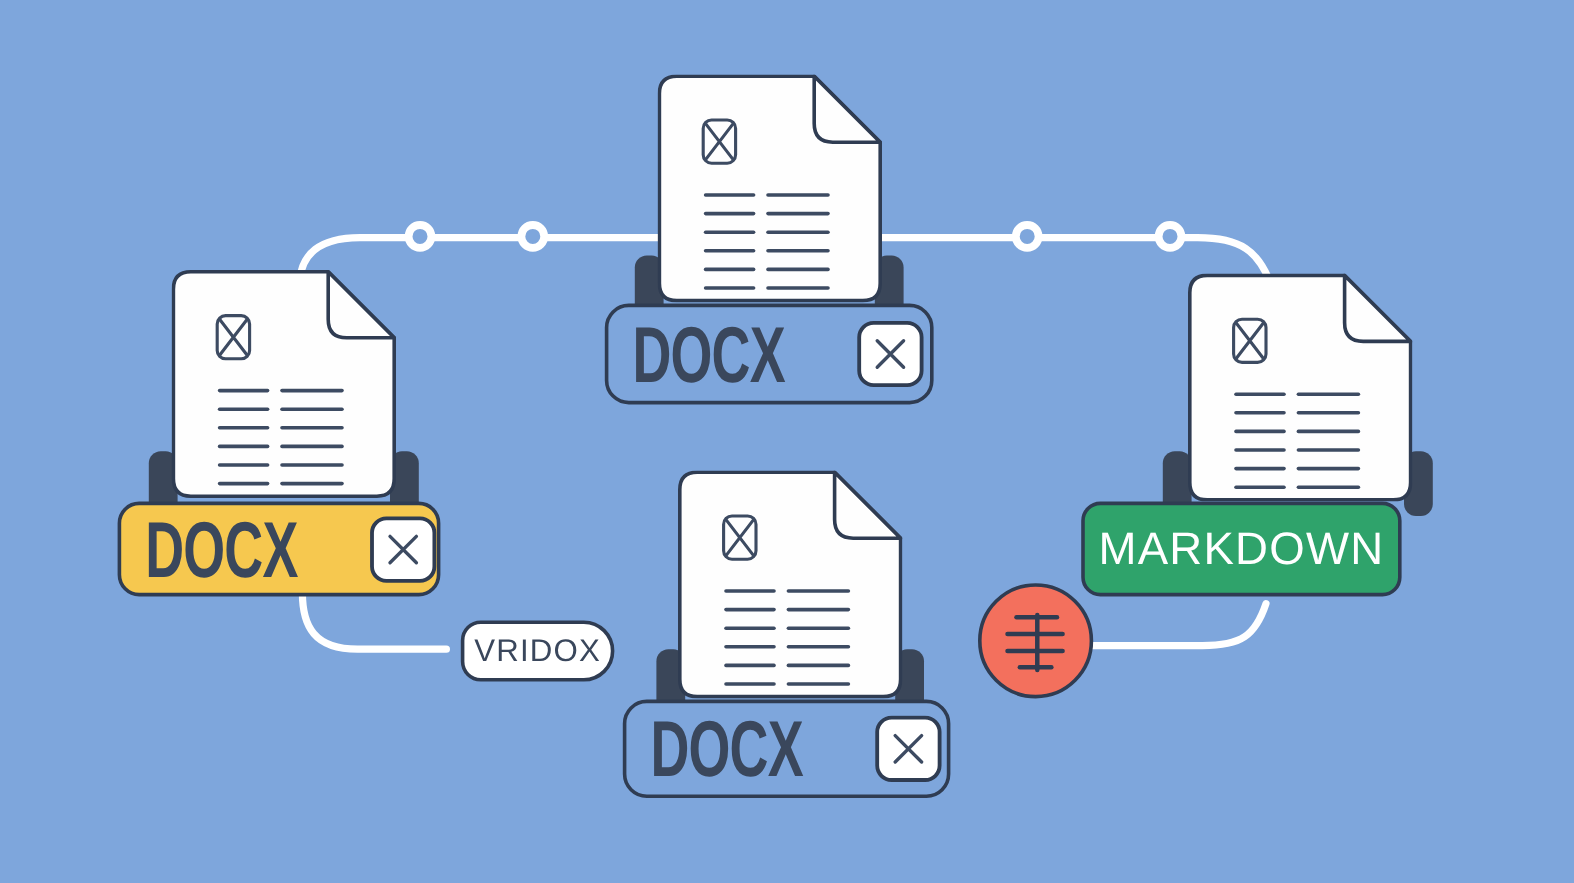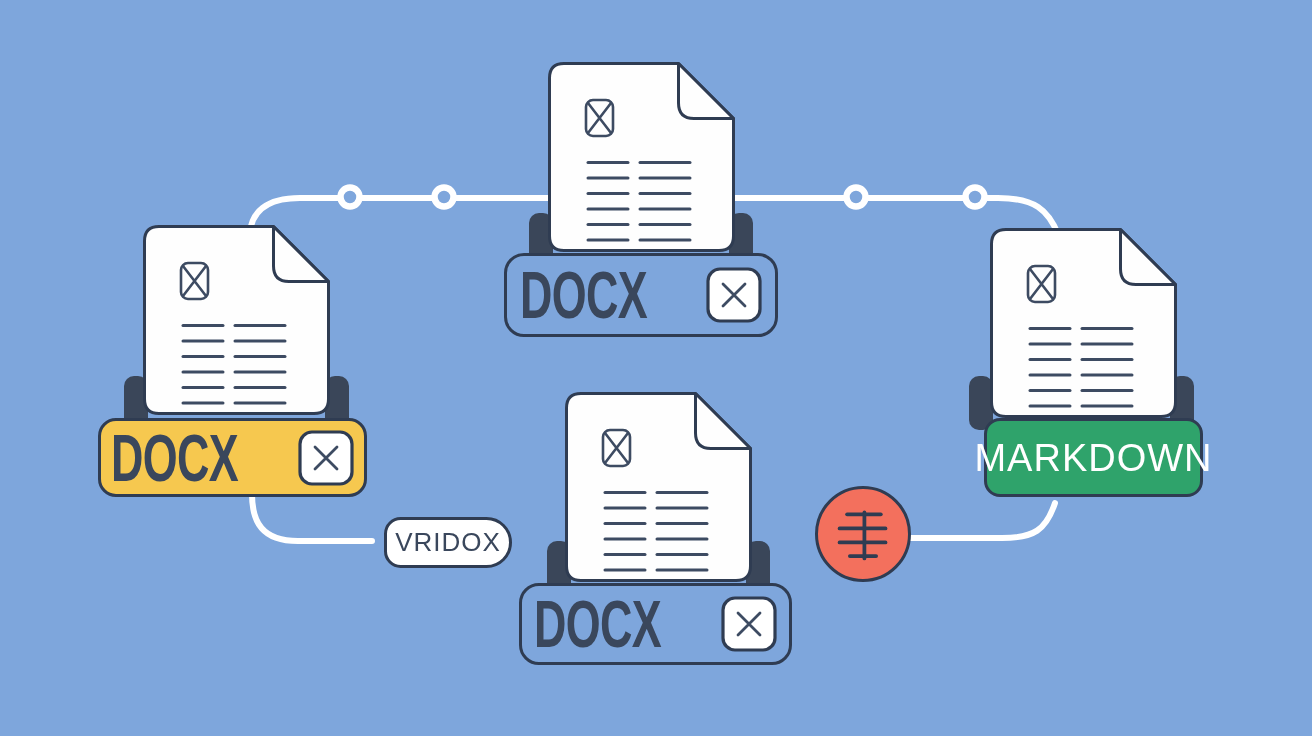--- a/index.html
+++ b/index.html
@@ -16,21 +16,21 @@
   .ear{position:absolute;width:24px;height:54px;border-radius:10px;background:var(--ear,#3A4659);z-index:2;}
   .doc{position:absolute;z-index:3;}
   .doc .page{fill:var(--doc-fill,#fff);stroke:var(--outline,#2F3C52);stroke-width:3;stroke-linejoin:round;}
   .doc .flap{fill:var(--doc-fill,#fff);stroke:var(--outline,#2F3C52);stroke-width:3;stroke-linejoin:round;}
   .doc .glyph{fill:none;stroke:var(--doc-line,#3D4B62);stroke-width:2.6;stroke-linejoin:round;}
   .doc .tline{stroke:var(--doc-line,#3D4B62);stroke-width:3;stroke-linecap:round;}
   
   .badge{
     position:absolute;z-index:4;box-sizing:border-box;
     border:3.5px solid var(--outline,#2F3C52);
-    display:flex;align-items:center;justify-content:center;
+    display:flex;align-items:center;justify-content:space-between;
     padding:0 20px;
   }
   .badge.yellow{background:var(--badge-yellow,#F6C84F);border-radius:18px;}
   .badge.outline{background:var(--bg,#7EA6DC);border-radius:20px;}
   .badge.green{background:var(--badge-green,#2FA36B);border-radius:16px;justify-content:center;}
   .docx-label{
     display:inline-block;font-weight:bold;font-size:66px;line-height:1;
     letter-spacing:-1px;color:var(--label-dark,#3A475C);
     transform:scaleX(0.68);transform-origin:left center;white-space:nowrap;
   }
@@ -193,21 +193,21 @@
         <line class="tline" x1="40" y1="131.5" x2="80" y2="131.5"></line>
           <line class="tline" x1="92" y1="131.5" x2="142" y2="131.5"></line>
         <line class="tline" x1="40" y1="147" x2="80" y2="147"></line>
           <line class="tline" x1="92" y1="147" x2="142" y2="147"></line>
         <line class="tline" x1="40" y1="162.5" x2="80" y2="162.5"></line>
           <line class="tline" x1="92" y1="162.5" x2="142" y2="162.5"></line>
         <line class="tline" x1="40" y1="178" x2="80" y2="178"></line>
           <line class="tline" x1="92" y1="178" x2="142" y2="178"></line>
       </g>
     </svg>
-    <div class="badge green" style="left:984px;top:418px;width:219px;height:79px;">
+    <div class="badge green" style="left:901px;top:418px;width:267px;height:79px;">
       <span class="md-label">MARKDOWN</span>
     </div>
   </div>
 
   <div class="pill">
     <span class="pill-label">VRIDOX</span>
   </div>
 
   <div class="converter">
     <svg width="96" height="96" viewBox="0 0 96 96">

